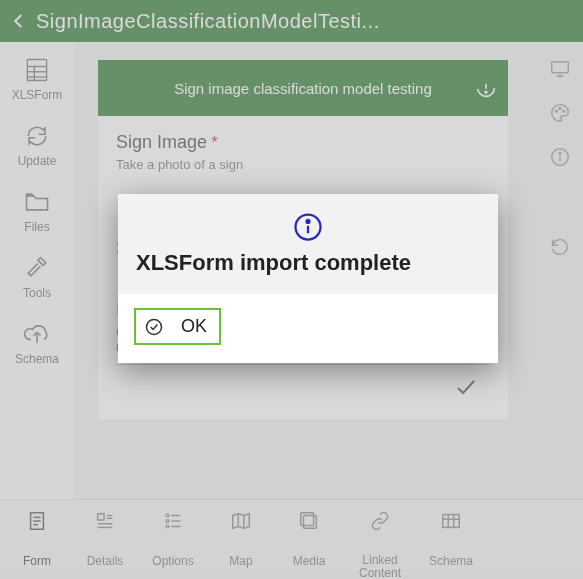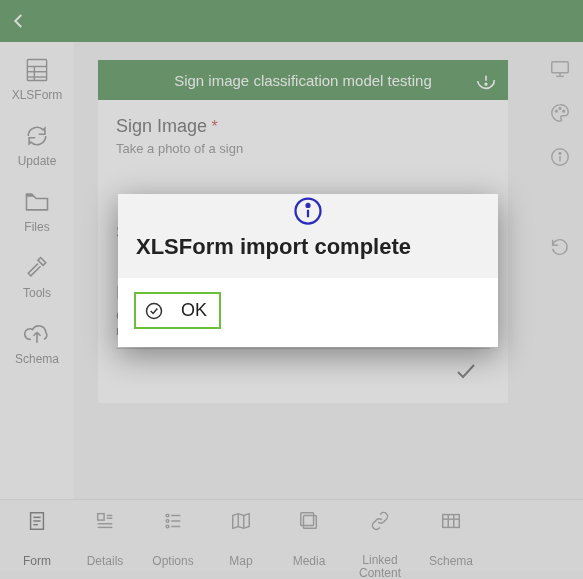--- a/index.html
+++ b/index.html
@@ -22,21 +22,21 @@
     display: flex; flex-direction: column; align-items: center;
     padding-top: 14px; gap: 20px;
   }
   .rail-item { display: flex; flex-direction: column; align-items: center; gap: 4px; color: #6f6f6f; font-size: 12px; cursor: pointer; }
   .rail-item svg { width: 30px; height: 28px; }
   .main-area { flex: 1; padding: 18px 10px 0 24px; position: relative; }
   .form-card {
     background: #fff; border-radius: 2px; width: 410px;
   }
   .form-titlebar {
-    background: #2e7d32; color: #fff; height: 40px;
+    background: #2e7d32; color: #fff; height: 56px;
     display: flex; align-items: center; justify-content: center;
     font-size: 15px; position: relative;
   }
   .form-titlebar .alert {
     position: absolute; right: 12px; top: 50%; transform: translateY(-50%);
     width: 20px; height: 20px;
   }
   .form-body { padding: 16px 18px 6px; }
   .q-label { font-size: 18px; color: #4a4a4a; }
   .req { color: #c62828; }
@@ -66,39 +66,40 @@
   .tab.active .dot { width: 6px; height: 6px; background: #444; border-radius: 50%; margin-top: 2px; }
   .overlay {
     position: absolute; inset: 0; background: rgba(170,170,170,0.45);
     pointer-events: none;
   }
   .dialog {
     position: absolute; left: 118px; top: 194px; width: 380px;
     background: #fff; box-shadow: 0 8px 30px rgba(0,0,0,.4);
   }
   .dialog-head {
-    background: #f2f2f2; padding: 2px 18px 18px; text-align: left;
+    background: #f2f2f2; padding: 18px 18px 18px; text-align: left;
   }
   .dialog-head .dicon { display:flex; justify-content:center; margin-bottom: 8px;}
   .dialog-head .dtitle { font-size: 22px; font-weight: 700; color: #222; }
   .dialog-body { padding: 14px 16px 18px; }
   .ok-btn {
     display: inline-flex; align-items: center; gap: 17px;
     border: 2.5px solid #6cbf3a; padding: 6px 12px 6px 8px;
     font-size: 18px; color: #222; background: #fff; cursor: pointer;
   }
   .ok-btn svg { width: 20px; height: 20px; }
 </style>
 </head>
 <body>
 
 <div class="app-header">
   <svg class="back" viewBox="0 0 24 24" fill="none" stroke="#fff" stroke-width="2.5">
       <polyline points="15 4 7 12 15 20"></polyline>
     </svg>
+  <div class="title">SignImageClassificationModelTesti...</div>
 </div>
 
 <div class="body-row">
 
   <div class="left-rail">
     <div class="rail-item">
       <svg viewBox="0 0 32 32" fill="none" stroke="#777" stroke-width="1.6">
           <rect x="5" y="4" width="22" height="24" rx="1"></rect>
           <line x1="5" y1="12" x2="27" y2="12"></line>
           <line x1="5" y1="18" x2="27" y2="18"></line>

